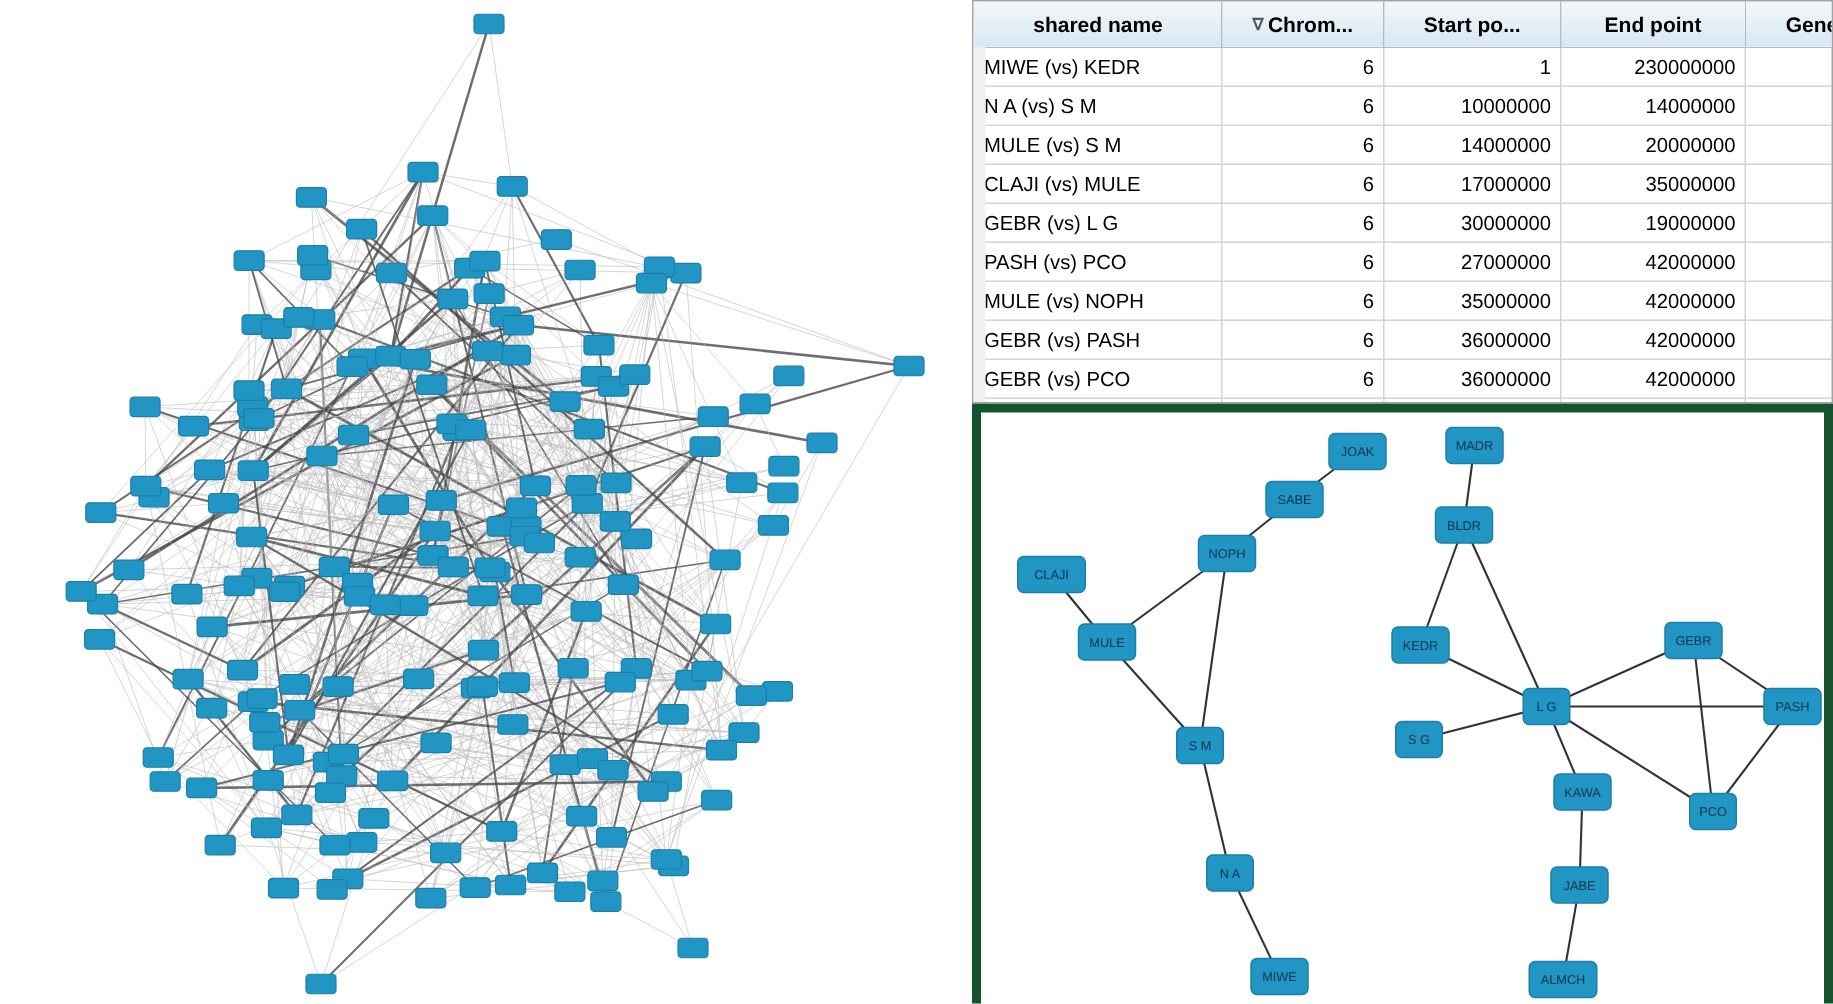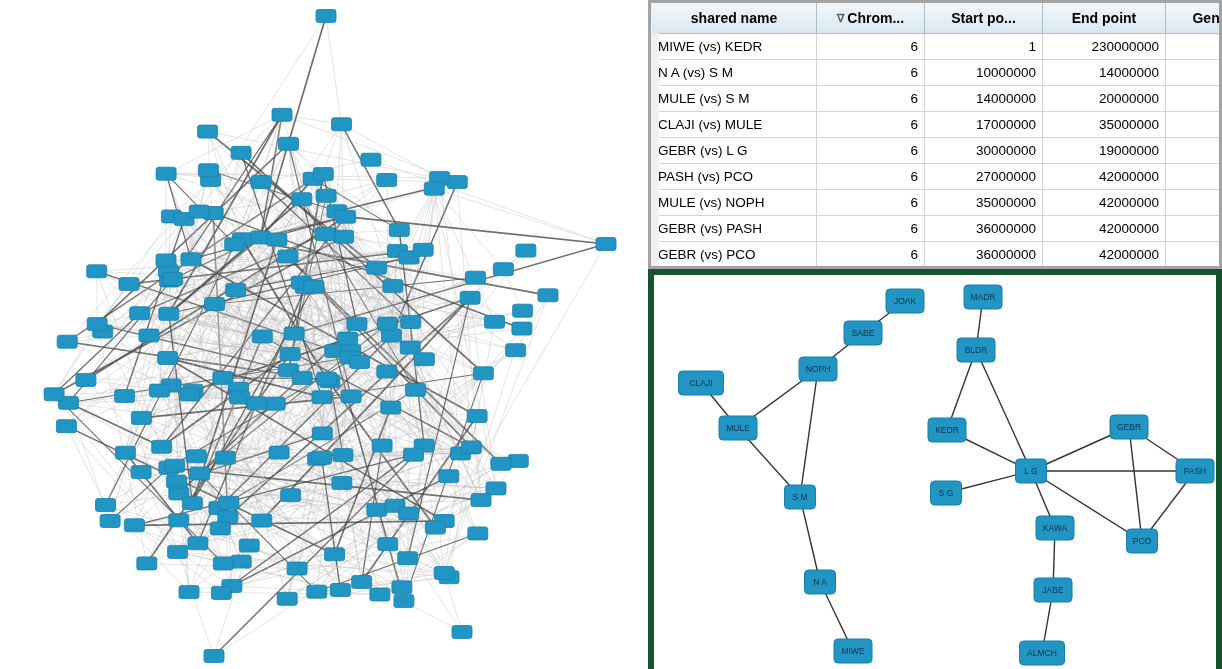--- a/index.html
+++ b/index.html
@@ -39,21 +39,21 @@
     height: 669px;
   }
 
   
   #table-panel {
     position: absolute;
     left: 0; top: 0;
     width: 574px;
     height: 269px;
     background: #ffffff;
-    border: 3px solid #a3a3a3;
+    border: 1px solid #a3a3a3;
     box-sizing: border-box;
     overflow: hidden;
   }
   #data-table {
     border-collapse: collapse;
     width: 100%;
     font-size: 13.5px;
     color: #000;
     table-layout: fixed;
   }

